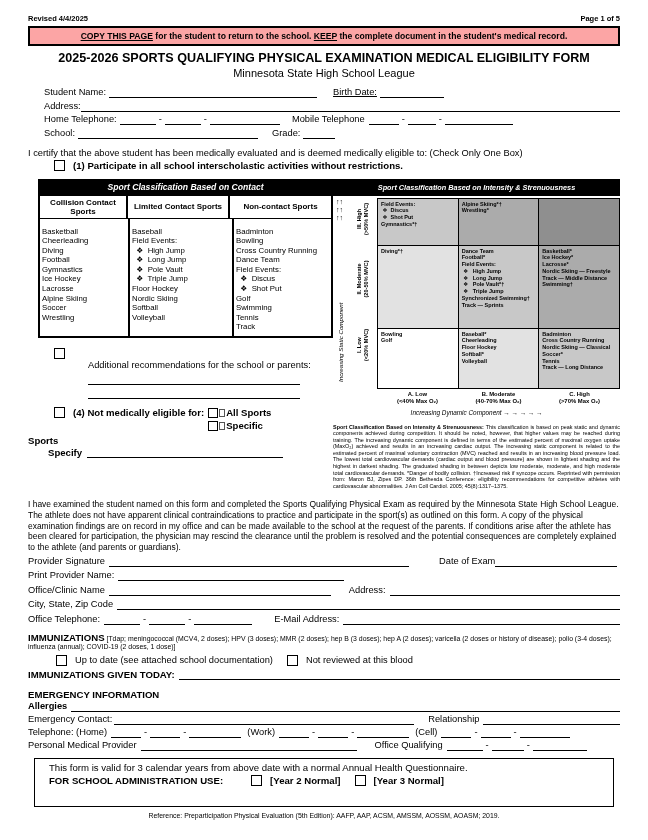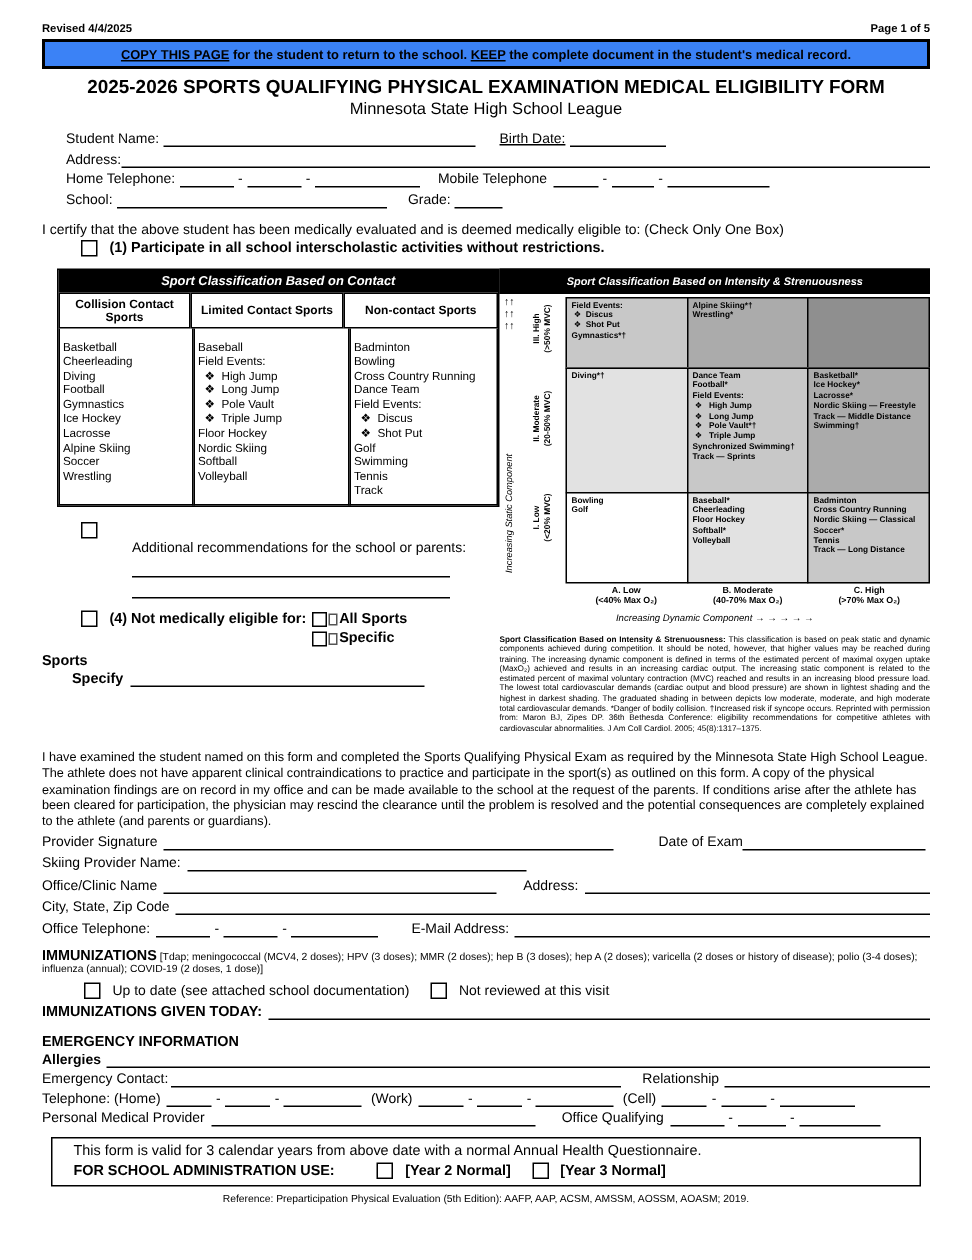--- a/index.html
+++ b/index.html
@@ -1,20 +1,20 @@
 <!DOCTYPE html>
 <html><head>
 <meta charset="utf-8">
 <style>
   html,body{margin:0;padding:0;background:#888;}
   .page{width:648px;height:840px;background:#fff;color:#000;margin:0 auto;position:relative;
         font-family:"Liberation Sans","DejaVu Sans",sans-serif;box-sizing:border-box;
         padding:14px 28px 0 28px;overflow:hidden;}
   .topline{display:flex;justify-content:space-between;font-size:7.5px;font-weight:bold;}
-  .banner{border:2px solid #000;background:#3b82f6;text-align:center;font-size:8.6px;font-weight:bold;
+  .banner{border:2px solid #000;background:#fca5a5;text-align:center;font-size:8.6px;font-weight:bold;
           padding:3px 2px;margin-top:3px;}
   .banner .u{text-decoration:underline;}
   .title{text-align:center;font-size:12.6px;font-weight:bold;margin-top:5px;}
   .subtitle{text-align:center;font-size:11px;margin-top:2px;}
   .fline{display:flex;align-items:flex-end;font-size:9.3px;margin:0 0 2.5px 16px;line-height:11px;}
   .fline .lbl{white-space:nowrap;}
   .bl{display:inline-block;border-bottom:1px solid #000;height:10px;}
   .dash{padding:0 3px;}
   .certify{font-size:9.3px;margin-top:9px;}
   .opt{display:flex;align-items:flex-start;font-size:9.6px;font-weight:bold;margin:2px 0 0 26px;line-height:11px;}
@@ -68,21 +68,21 @@
   .footnote{font-size:5.45px;line-height:6.6px;text-align:justify;margin-top:8px;}
   .footnote b{font-weight:bold;}
   
   .para{font-size:8.45px;line-height:10.6px;margin-top:10px;text-align:left;}
   .pline{display:flex;align-items:flex-end;font-size:9.3px;margin-top:3.5px;line-height:11px;}
   .imm{margin-top:9px;font-size:6.9px;line-height:8.5px;}
   .imm .h{font-size:9.6px;font-weight:bold;}
   .immcb{display:flex;align-items:center;font-size:9.3px;margin:3px 0 0 28px;}
   .immtoday{display:flex;align-items:flex-end;font-size:9.6px;font-weight:bold;margin-top:3px;}
   .em-h{font-size:9.6px;font-weight:bold;margin-top:9px;}
-  .adminbox{border:1.5px solid #000;margin:7px 6px 0 6px;padding:3px 0 4px 14px;font-size:9.6px;}
+  .adminbox{border:1.5px solid #000;margin:7px 6px 0 6px;padding:3px 0 20px 14px;font-size:9.6px;}
   .adminbox .r2{display:flex;align-items:center;font-weight:bold;margin-top:2px;}
   .ref{text-align:center;font-size:6.9px;margin-top:5px;}
   .bold{font-weight:bold;}
 </style>
 </head>
 <body>
 
 <div class="page">
 
   <div class="topline">
@@ -315,21 +315,21 @@
   <div class="para">I have examined the student named on this form and completed the Sports Qualifying Physical Exam as required by the Minnesota State High School League. The athlete does not have apparent clinical contraindications to practice and participate in the sport(s) as outlined on this form. A copy of the physical examination findings are on record in my office and can be made available to the school at the request of the parents. If conditions arise after the athlete has been cleared for participation, the physician may rescind the clearance until the problem is resolved and the potential consequences are completely explained to the athlete (and parents or guardians).</div>
 
   <div>
     <div class="pline">
       <span>Provider Signature</span>
       <span class="bl" style="width:300px;margin-left:4px;"></span>
       <span style="margin-left:30px;">Date of Exam</span>
       <span class="bl" style="width:122px;"></span>
     </div>
     <div class="pline">
-      <span>Skiing Provider Name:</span>
+      <span>Print Provider Name:</span>
       <span class="bl" style="width:226px;margin-left:4px;"></span>
     </div>
     <div class="pline">
       <span>Office/Clinic Name</span>
       <span class="bl" style="width:222px;margin-left:4px;"></span>
       <span style="margin-left:18px;">Address:</span>
       <span class="bl" style="flex:1;margin-left:4px;"></span>
     </div>
     <div class="pline">
       <span>City, State, Zip Code</span>
@@ -348,21 +348,21 @@
   </div>
 
   <div class="imm">
     <span class="h">IMMUNIZATIONS</span>
     <span>[Tdap; meningococcal (MCV4, 2 doses); HPV (3 doses); MMR (2 doses); hep B (3 doses); hep A (2 doses); varicella (2 doses or history of disease); polio (3-4 doses); influenza (annual); COVID-19 (2 doses, 1 dose)]</span>
   </div>
   <div class="immcb">
     <span class="cb"></span>
     <span>Up to date (see attached school documentation)</span>
     <span class="cb" style="margin-left:14px;"></span>
-    <span>Not reviewed at this visit</span>
+    <span>Not reviewed at this blood</span>
   </div>
   <div class="immtoday">
     <span>IMMUNIZATIONS GIVEN TODAY:</span>
     <span class="bl" style="flex:1;margin-left:4px;"></span>
   </div>
 
   <div class="em-h">EMERGENCY INFORMATION</div>
   <div class="pline" style="margin-top:1px;">
     <span class="bold">Allergies</span>
     <span class="bl" style="flex:1;margin-left:4px;"></span>

